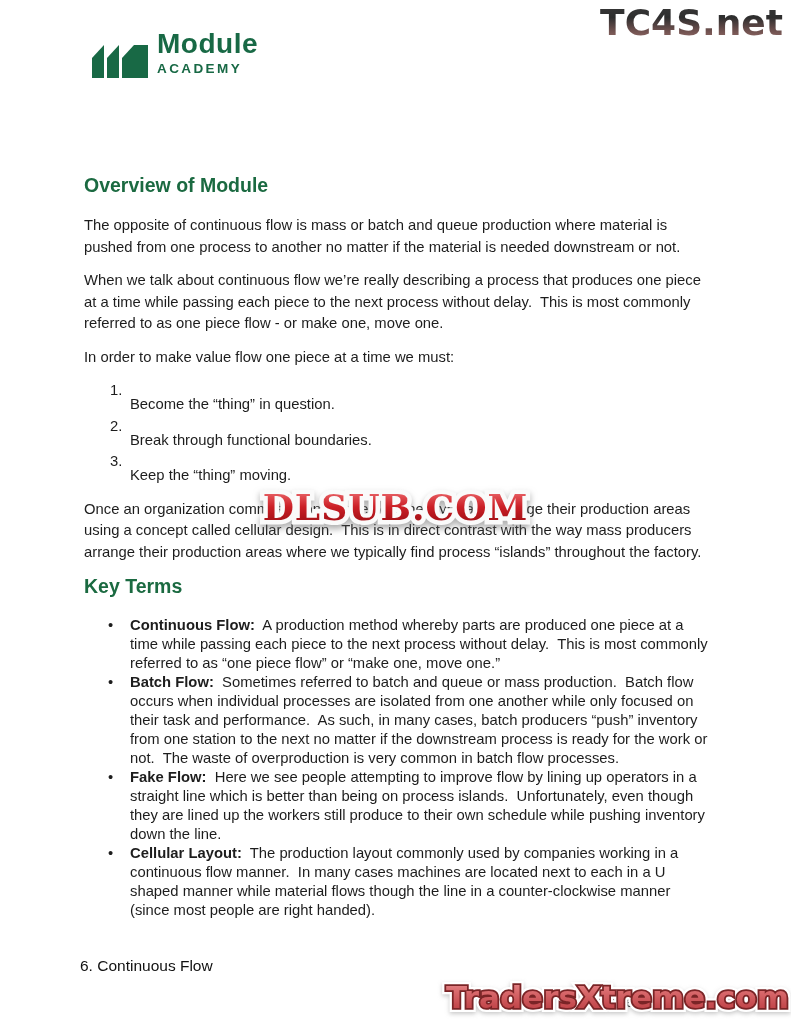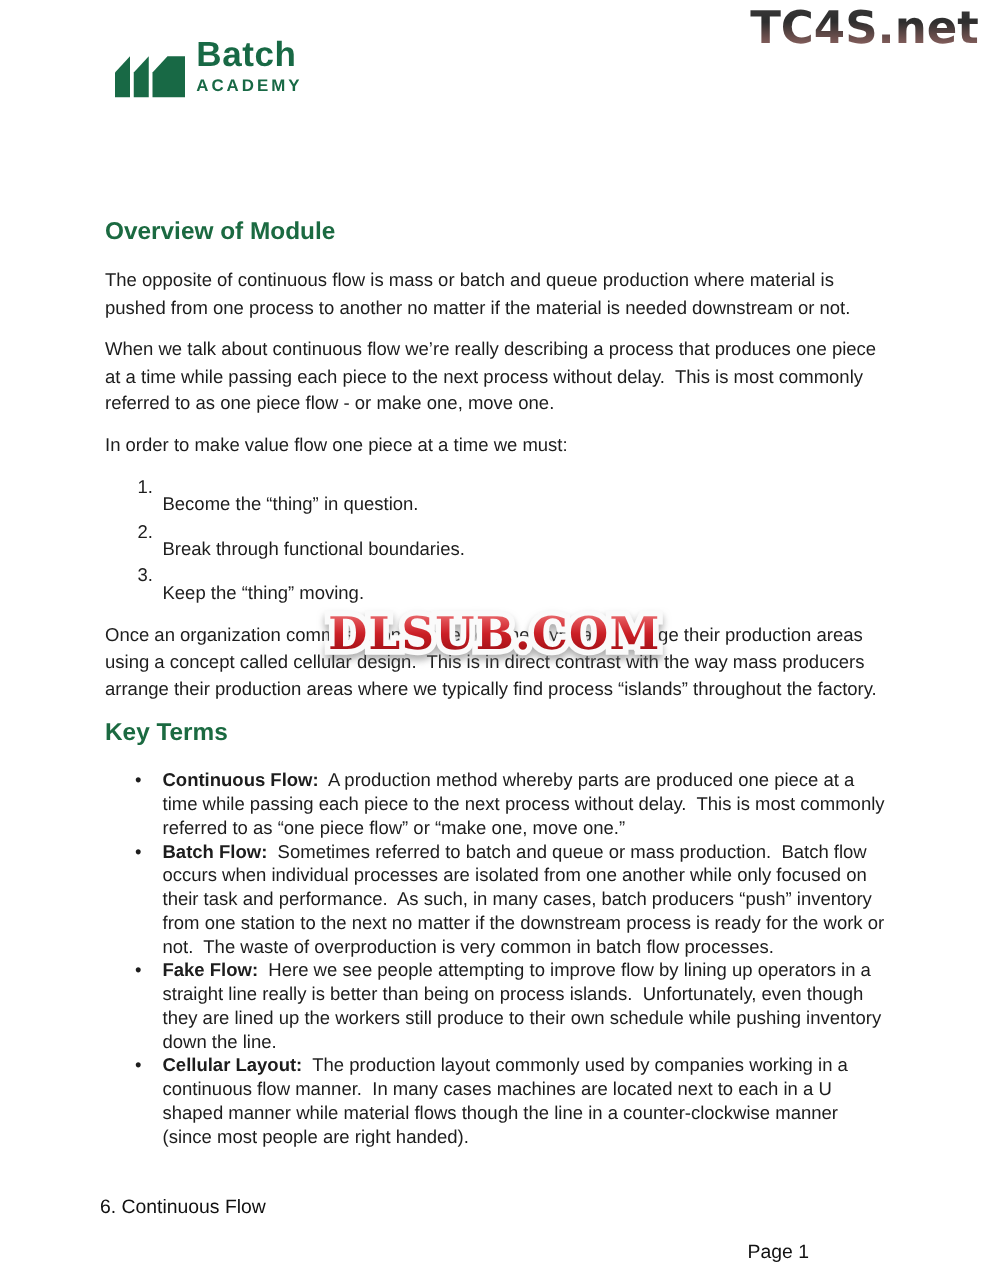--- a/index.html
+++ b/index.html
@@ -99,21 +99,21 @@
 
 <div class="page">
 
   <div class="logo">
     <svg width="58" height="46" viewBox="0 0 58 46" aria-hidden="true">
       <path d="M0,46 L0,26 L12,13 L12,46 Z" fill="#186945"></path>
       <path d="M15,46 L15,26 L27,13 L27,46 Z" fill="#186945"></path>
       <path d="M30,46 L30,26 L42,13 L56,13 L56,46 Z" fill="#186945"></path>
     </svg>
     <div class="logo-text">
-      <div class="logo-name">Batch</div>
+      <div class="logo-name">Module</div>
       <div class="logo-sub">ACADEMY</div>
     </div>
   </div>
 
   <div class="tc4s">TC4S.net</div>
 
 
   <main class="content">
 
     <section>
@@ -147,34 +147,39 @@
           <span class="bullet-body"><span class="term">Continuous Flow:</span><span>  A production method whereby parts are produced one piece at a time while passing each piece to the next process without delay.  This is most commonly referred to as “one piece flow” or “make one, move one.”</span></span>
         </div>
 
         <div class="bullet-item">
           <span class="marker">•</span>
           <span class="bullet-body"><span class="term">Batch Flow:</span><span>  Sometimes referred to batch and queue or mass production.  Batch flow occurs when individual processes are isolated from one another while only focused on their task and performance.  As such, in many cases, batch producers “push” inventory from one station to the next no matter if the downstream process is ready for the work or not.  The waste of overproduction is very common in batch flow processes.</span></span>
         </div>
 
         <div class="bullet-item">
           <span class="marker">•</span>
-          <span class="bullet-body"><span class="term">Fake Flow:</span><span>  Here we see people attempting to improve flow by lining up operators in a straight line really is better than being on process islands.  Unfortunately, even though they are lined up the workers still produce to their own schedule while pushing inventory down the line.</span></span>
+          <span class="bullet-body"><span class="term">Fake Flow:</span><span>  Here we see people attempting to improve flow by lining up operators in a straight line which is better than being on process islands.  Unfortunately, even though they are lined up the workers still produce to their own schedule while pushing inventory down the line.</span></span>
         </div>
 
         <div class="bullet-item">
           <span class="marker">•</span>
           <span class="bullet-body"><span class="term">Cellular Layout:</span><span>  The production layout commonly used by companies working in a continuous flow manner.  In many cases machines are located next to each in a U shaped manner while material flows though the line in a counter-clockwise manner (since most people are right handed).</span></span>
         </div>
 
       </div>
     </section>
   </main>
 
   <div class="wm dlsub">
     <span class="layer stroke-w" aria-hidden="true">DLSUB.COM</span>
     <span class="layer top fill">DLSUB.COM</span>
   </div>
 
   <span class="footer-left">6. Continuous Flow</span>
   <span class="footer-right">Page 1</span>
 
+  <div class="wm traders">
+    <span class="layer glow" aria-hidden="true">TradersXtreme.com</span>
+    <span class="layer stroke-d" aria-hidden="true">TradersXtreme.com</span>
+    <span class="layer top fill">TradersXtreme.com</span>
+  </div>
 
 </div>
 
 </body></html>

